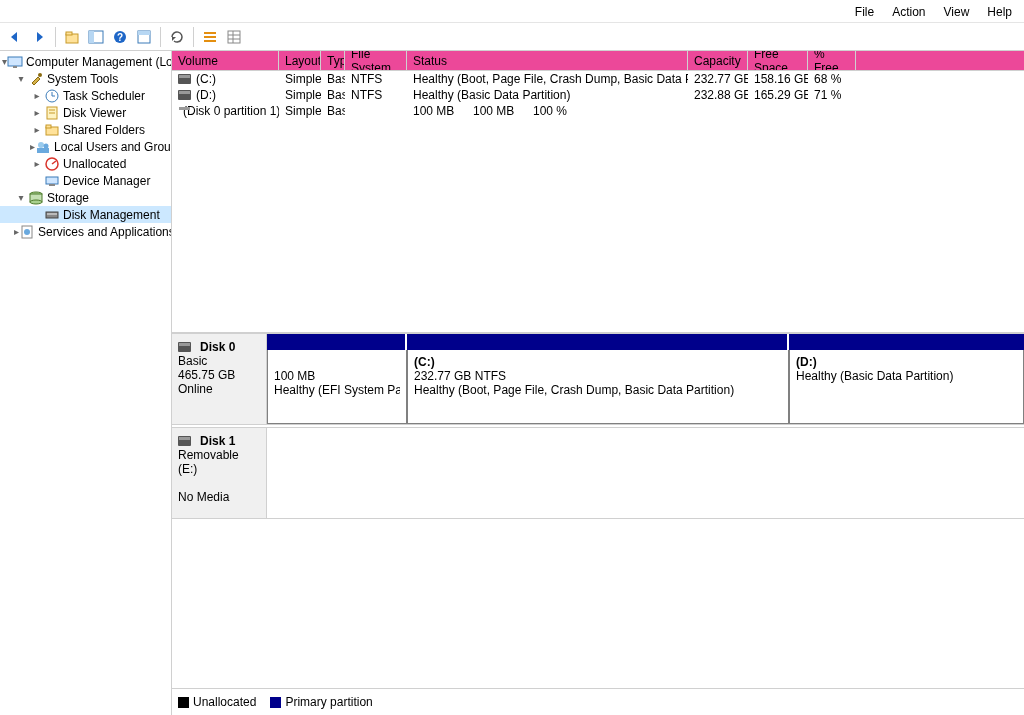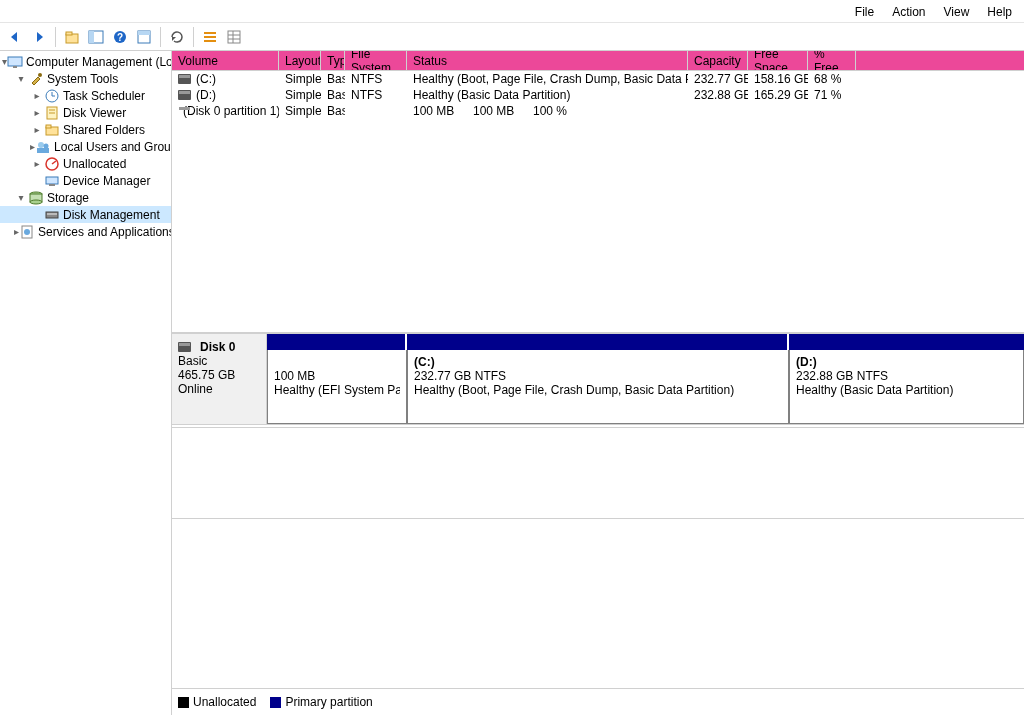--- a/index.html
+++ b/index.html
@@ -316,27 +316,35 @@
                   <div class="pln">100 MB</div>
                   <div class="pln">Healthy (EFI System Partitio</div>
                 </div>
                 <div class="pb" style="width: 382px;">
                   <div class="pln pbold">(C:)</div>
                   <div class="pln">232.77 GB NTFS</div>
                   <div class="pln">Healthy (Boot, Page File, Crash Dump, Basic Data Partition)</div>
                 </div>
                 <div class="pb" style="width: 233px; flex: 1 1 0%;">
                   <div class="pln pbold">(D:)</div>
-                  <div class="pln">232.88 GB NTFS</div>
                   <div class="pln">Healthy (Basic Data Partition)</div>
                 </div>
               </div>
             </div>
           </div>
           <div class="diskblock" style="height: 92px;">
+            <div class="diskinfo">
+              <div class="dtitle">
+                <span class="diskicon"></span>
+                <span>Disk 1</span>
+              </div>
+              <div>Removable (E:)</div>
+              <div style="height:14px"></div>
+              <div>No Media</div>
+            </div>
             <div class="partrow" style="background: rgb(255, 255, 255);"></div>
           </div>
           <div class="graphblank"></div>
         </div>
 
       <div class="legend">
         <span><span class="sw" style="background:#000"></span><span>Unallocated</span></span>
         <span><span class="sw" style="background:#00008b;border-color:#00008b"></span><span>Primary partition</span></span>
       </div>
 

